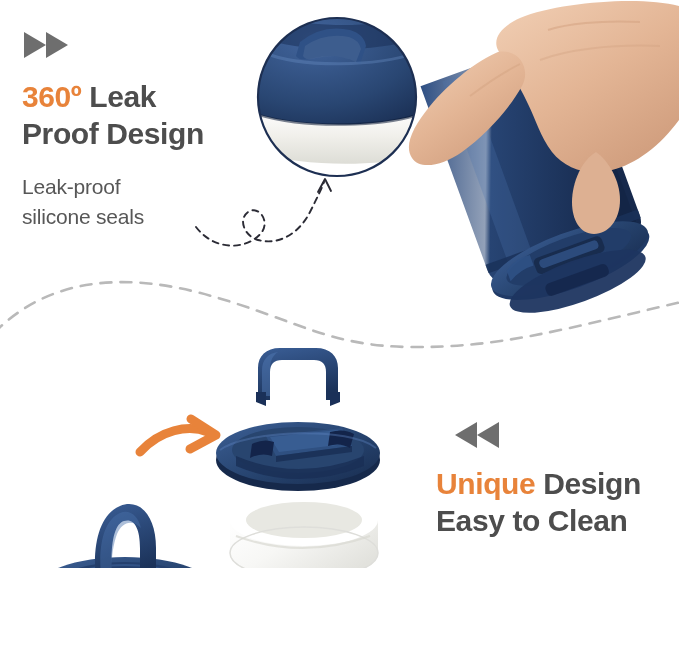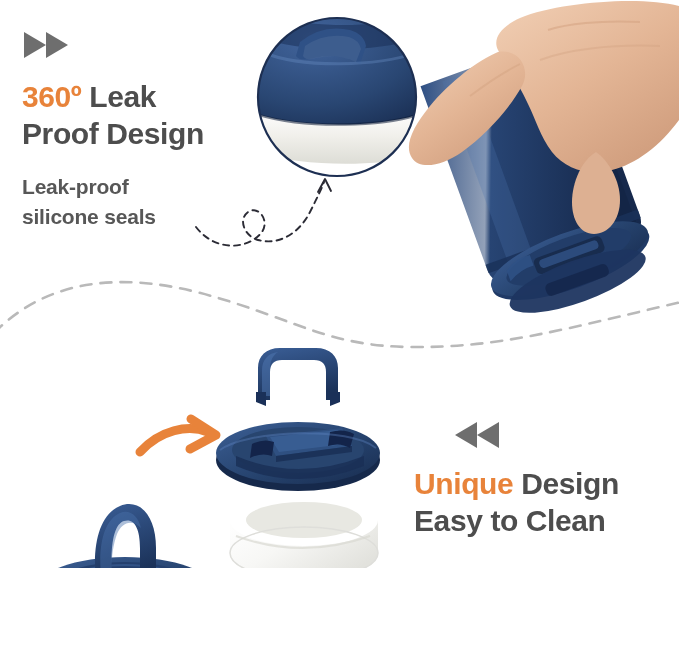--- a/index.html
+++ b/index.html
@@ -24,39 +24,39 @@
     font-weight: bold;
     font-size: 30px;
     line-height: 1.22;
     color: #4d4d4d;
     letter-spacing: -0.4px;
     white-space: pre-line;
   }
   .accent { color: #e8833a; }
   .subtext {
     position: absolute;
-    font-weight: bold;
+    font-weight: normal;
     font-size: 21px;
     line-height: 1.42;
     color: #575757;
     letter-spacing: -0.2px;
     white-space: pre-line;
   }
 
   
   .ff-icon, .rw-icon { position: absolute; }
 
   
   #ff-icon-top { left: 22px; top: 28px; }
   #headline-top { left: 22px; top: 79px; width: 250px; }
   #subtext-top  { left: 22px; top: 172px; width: 220px; }
 
   
   #rw-icon-bottom { left: 437px; top: 418px; }
-  #headline-bottom { left: 414px; top: 466px; width: 235px; }
+  #headline-bottom { left: 436px; top: 466px; width: 235px; }
   #subtext-bottom  { left: 437px; top: 554px; width: 240px; }
 
   
   .art {
     position: absolute;
     left: 0; top: 0;
     width: 679px; height: 664px;
     pointer-events: none;
   }
 </style>

